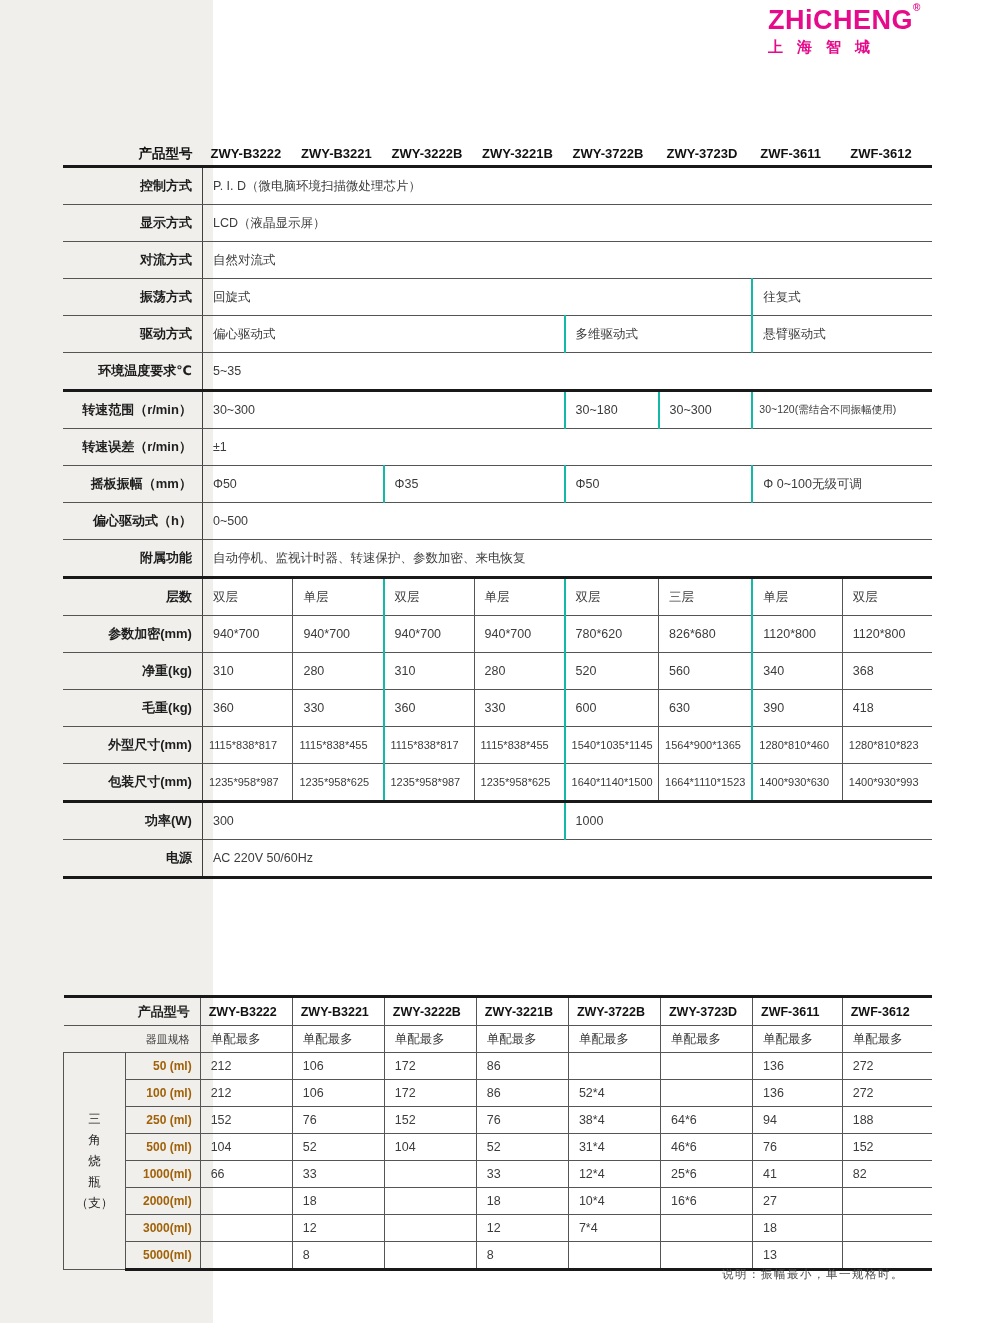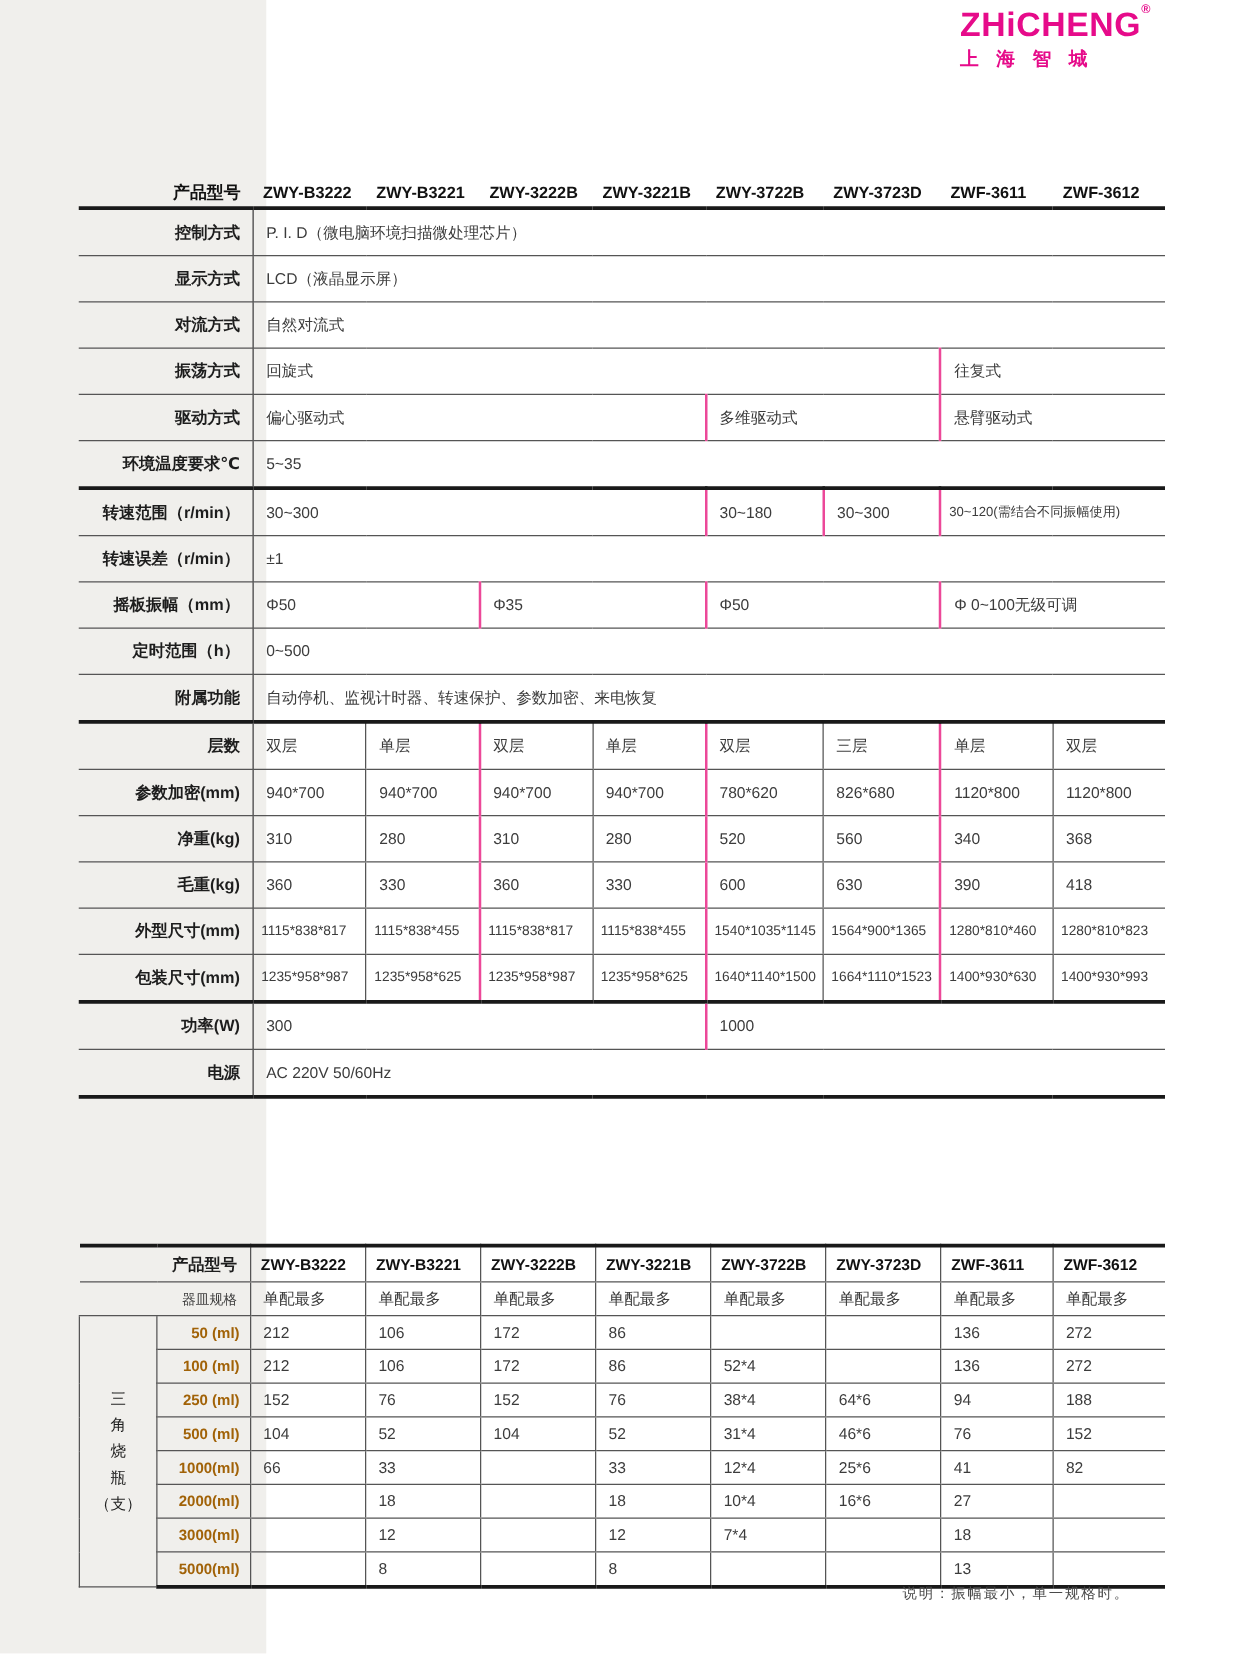--- a/index.html
+++ b/index.html
@@ -30,21 +30,21 @@
   .lbl  { text-align:right; padding-right:10px; font-weight:bold; font-size:13px; color:#1d1d1d;
           border-right:1px solid #3f3f3f; }
   .model { font-weight:bold; font-size:13px; color:#111; padding-left:8px; }
   .d  { font-size:12.5px; color:#3c3c3c; padding-left:10px; }
   .sm { font-size:10.5px; padding-left:6px; }
   .tight { font-size:11px; padding-left:6px; }
 
   tr.tb td { border-bottom:1px solid #555; }
   tr.TB td { border-bottom:3px solid #191919; }
   .bl1 { border-left:1px solid #555; }
-  .bl2 { border-left:2px solid #ec4899; }
+  .bl2 { border-left:2px solid #14b8a6; }
 
   .flask { border-top:3px solid #191919; }
   .flask td { height:26px; }
   .flask tr.fhdr td { height:27px; }
   .flbl-b { text-align:right; padding-right:10px; font-weight:bold; font-size:13px; color:#1d1d1d; }
   .flbl-n { text-align:right; padding-right:10px; font-size:11px; color:#3c3c3c; }
   .fmodel { font-weight:bold; font-size:12.5px; color:#111; padding-left:8px; border-left:1px solid #555; }
   .fd { font-size:12.5px; color:#3c3c3c; padding-left:10px; border-left:1px solid #555; }
   .fsize { text-align:right; padding-right:8px; font-weight:bold; font-size:12px; color:#a16207; }
   .group { border-left:1px solid #555; border-right:1px solid #555; border-bottom:3px solid #191919;
@@ -128,21 +128,21 @@
         <td class="d" colspan="8">±1</td>
       </tr>
       <tr class="tb">
         <td class="lbl">摇板振幅（mm）</td>
         <td class="d" colspan="2">Φ50</td>
         <td class="d bl2" colspan="2">Φ35</td>
         <td class="d bl2" colspan="2">Φ50</td>
         <td class="d bl2" colspan="2">Φ 0~100无级可调</td>
       </tr>
       <tr class="tb">
-        <td class="lbl">定时范围（h）</td>
+        <td class="lbl">偏心驱动式（h）</td>
         <td class="d" colspan="8">0~500</td>
       </tr>
       <tr class="TB">
         <td class="lbl">附属功能</td>
         <td class="d" colspan="8">自动停机、监视计时器、转速保护、参数加密、来电恢复</td>
       </tr>
       <tr class="tb">
         <td class="lbl">层数</td>
         <td class="d">双层</td>
         <td class="d bl1">单层</td>

